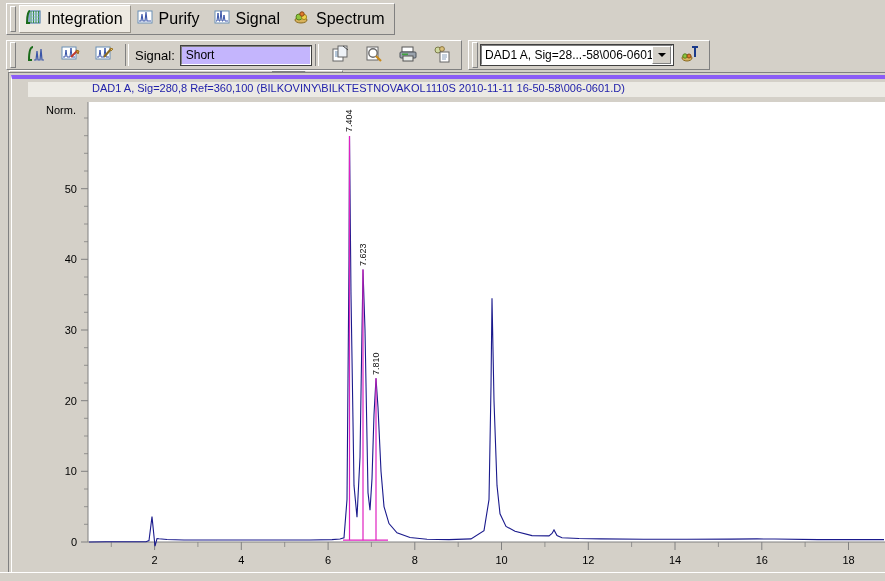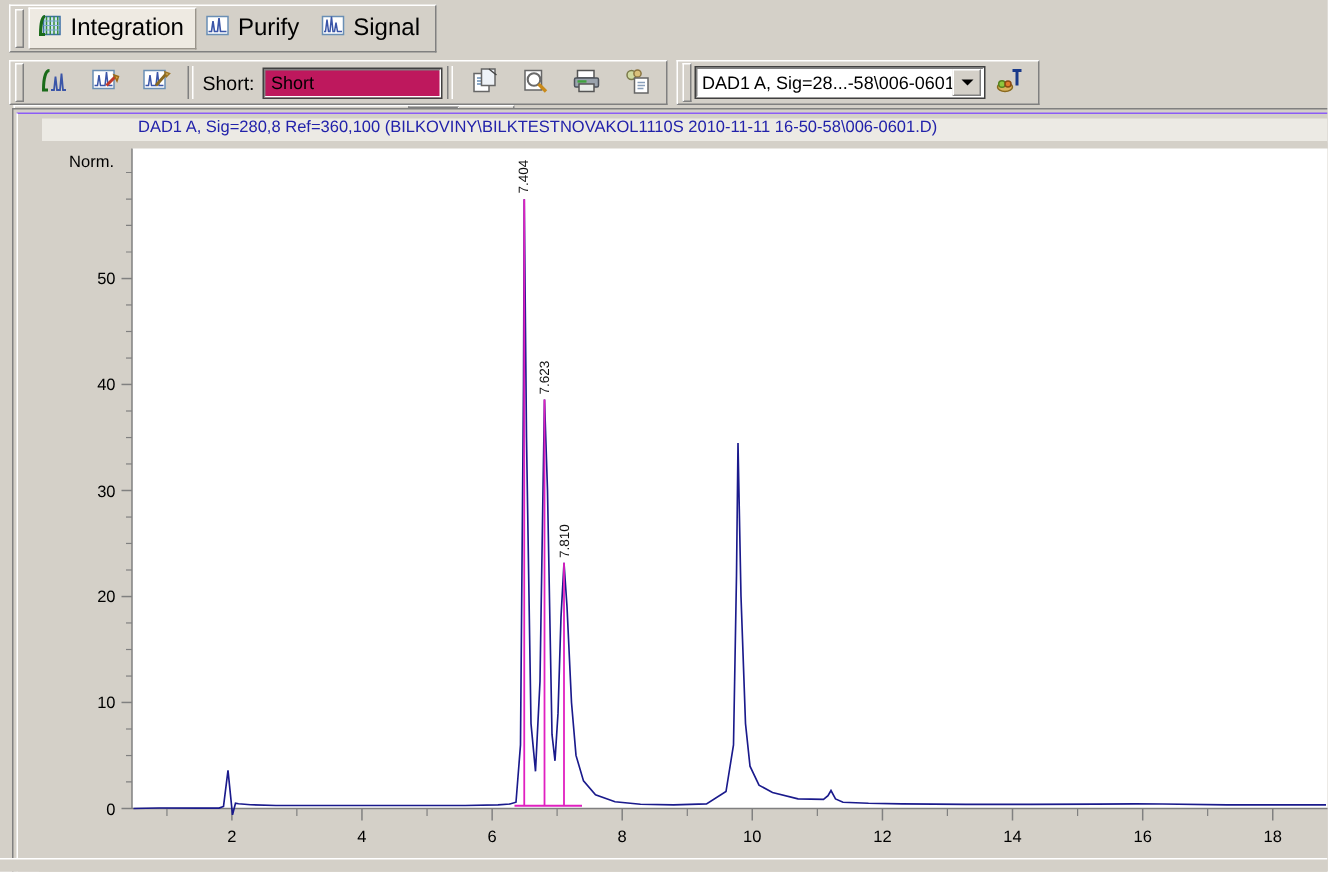--- a/index.html
+++ b/index.html
@@ -58,21 +58,21 @@
     font-size:16px;
   }
   .tabbtn.active{
     background:#eeeae2;
     border-top:1px solid #ffffff;border-left:1px solid #ffffff;
     border-bottom:1px solid #9a958c;border-right:1px solid #9a958c;
   }
   .lbl{font-size:13px;padding:0 6px 0 2px;white-space:nowrap;}
 
   .txtfield{
-    height:19px;width:118px;background:#be185d;
+    height:19px;width:130px;background:#c4b5fd;
     border-top:1px solid #808080;border-left:1px solid #808080;
     border-bottom:1px solid #ffffff;border-right:1px solid #ffffff;
     outline:1px solid #404040;
     display:flex;align-items:center;padding:0 4px;
     font-size:12px;box-sizing:border-box;
   }
   .combo{
     height:20px;width:192px;background:#ffffff;
     border-top:1px solid #808080;border-left:1px solid #808080;
     border-bottom:1px solid #ffffff;border-right:1px solid #ffffff;
@@ -97,21 +97,21 @@
   
   .plotwin{
     position:absolute;left:8px;top:72px;width:877px;height:509px;
     background:#d4d0c8;
     border-top:1px solid #808080;border-left:1px solid #808080;
     box-sizing:border-box;
   }
   .plotinner{
     position:absolute;left:2px;top:2px;right:0;bottom:0;
     background:#d4d0c8;
-    border-top:1px solid #8b5cf6;border-left:1px solid #ffffff;
+    border-top:4px solid #8b5cf6;border-left:1px solid #ffffff;
   }
   .charttitle{
     position:absolute;left:16px;top:3px;right:0;height:15px;
     color:#2222aa;font-size:11px;white-space:nowrap;
     background:#eceae4;
     padding-left:64px;
   }
   .plotarea{
     position:absolute;left:14px;top:19px;width:862px;height:488px;
     background:#d4d0c8;
@@ -159,20 +159,31 @@
       <div class="tabbtn">
         <span>
           <svg width="18" height="18" viewBox="0 0 18 18">
             <rect x="2" y="3" width="14" height="12" fill="#ffffff" stroke="#6a8fb5"></rect>
             <polyline points="3,13 4,13 5,5 6,13 7,13 8,3 9,13 10,13 11,7 12,13 15,13" fill="none" stroke="#3a55a8" stroke-width="1"></polyline>
           </svg>
         </span>
         <span>Signal</span>
       </div>
 
+      <div class="tabbtn">
+        <span>
+          <svg width="18" height="18" viewBox="0 0 18 18">
+            <ellipse cx="8" cy="12" rx="6" ry="3" fill="#d9b35c" stroke="#8a6a20"></ellipse>
+            <circle cx="6" cy="9" r="3" fill="#8fc63d" stroke="#56801f"></circle>
+            <circle cx="11" cy="9" r="2.6" fill="#f2d14a" stroke="#a08a20"></circle>
+            <circle cx="9" cy="6" r="2.2" fill="#e07a2e" stroke="#8a4a12"></circle>
+          </svg>
+        </span>
+        <span>Spectrum</span>
+      </div>
     </div>
   </div>
 
   <div class="tbrow tbrow2">
     <div class="tbpanel">
       <div class="grip"></div>
 
       <div class="tbbtn">
         <span>
           <svg width="20" height="20" viewBox="0 0 20 20">
@@ -200,21 +211,21 @@
             <rect x="2" y="3" width="14" height="12" fill="#ffffff" stroke="#6a8fb5"></rect>
             <polyline points="3,13 5,13 6,6 7,13 10,13 11,4 12,13 15,13" fill="none" stroke="#3a55a8" stroke-width="1"></polyline>
             <path d="M10 13l7-8" stroke="#8a6a20" stroke-width="2"></path>
             <path d="M16 4l3 1-2 2z" fill="#e8c979" stroke="#9c7524"></path>
           </svg>
         </span>
       </div>
 
       <div class="sep"></div>
 
-      <span class="lbl">Short:</span>
+      <span class="lbl">Signal:</span>
       <div class="txtfield" title="Short">Short</div>
 
       <div class="sep"></div>
 
       <div class="tbbtn">
         <span>
           <svg width="20" height="20" viewBox="0 0 20 20">
             <rect x="3" y="5" width="10" height="12" fill="#ffffff" stroke="#666"></rect>
             <path d="M5 8h6M5 10h6M5 12h5" stroke="#6a8fb5"></path>
             <rect x="8" y="2" width="9" height="11" fill="#eef2f7" stroke="#666"></rect>

